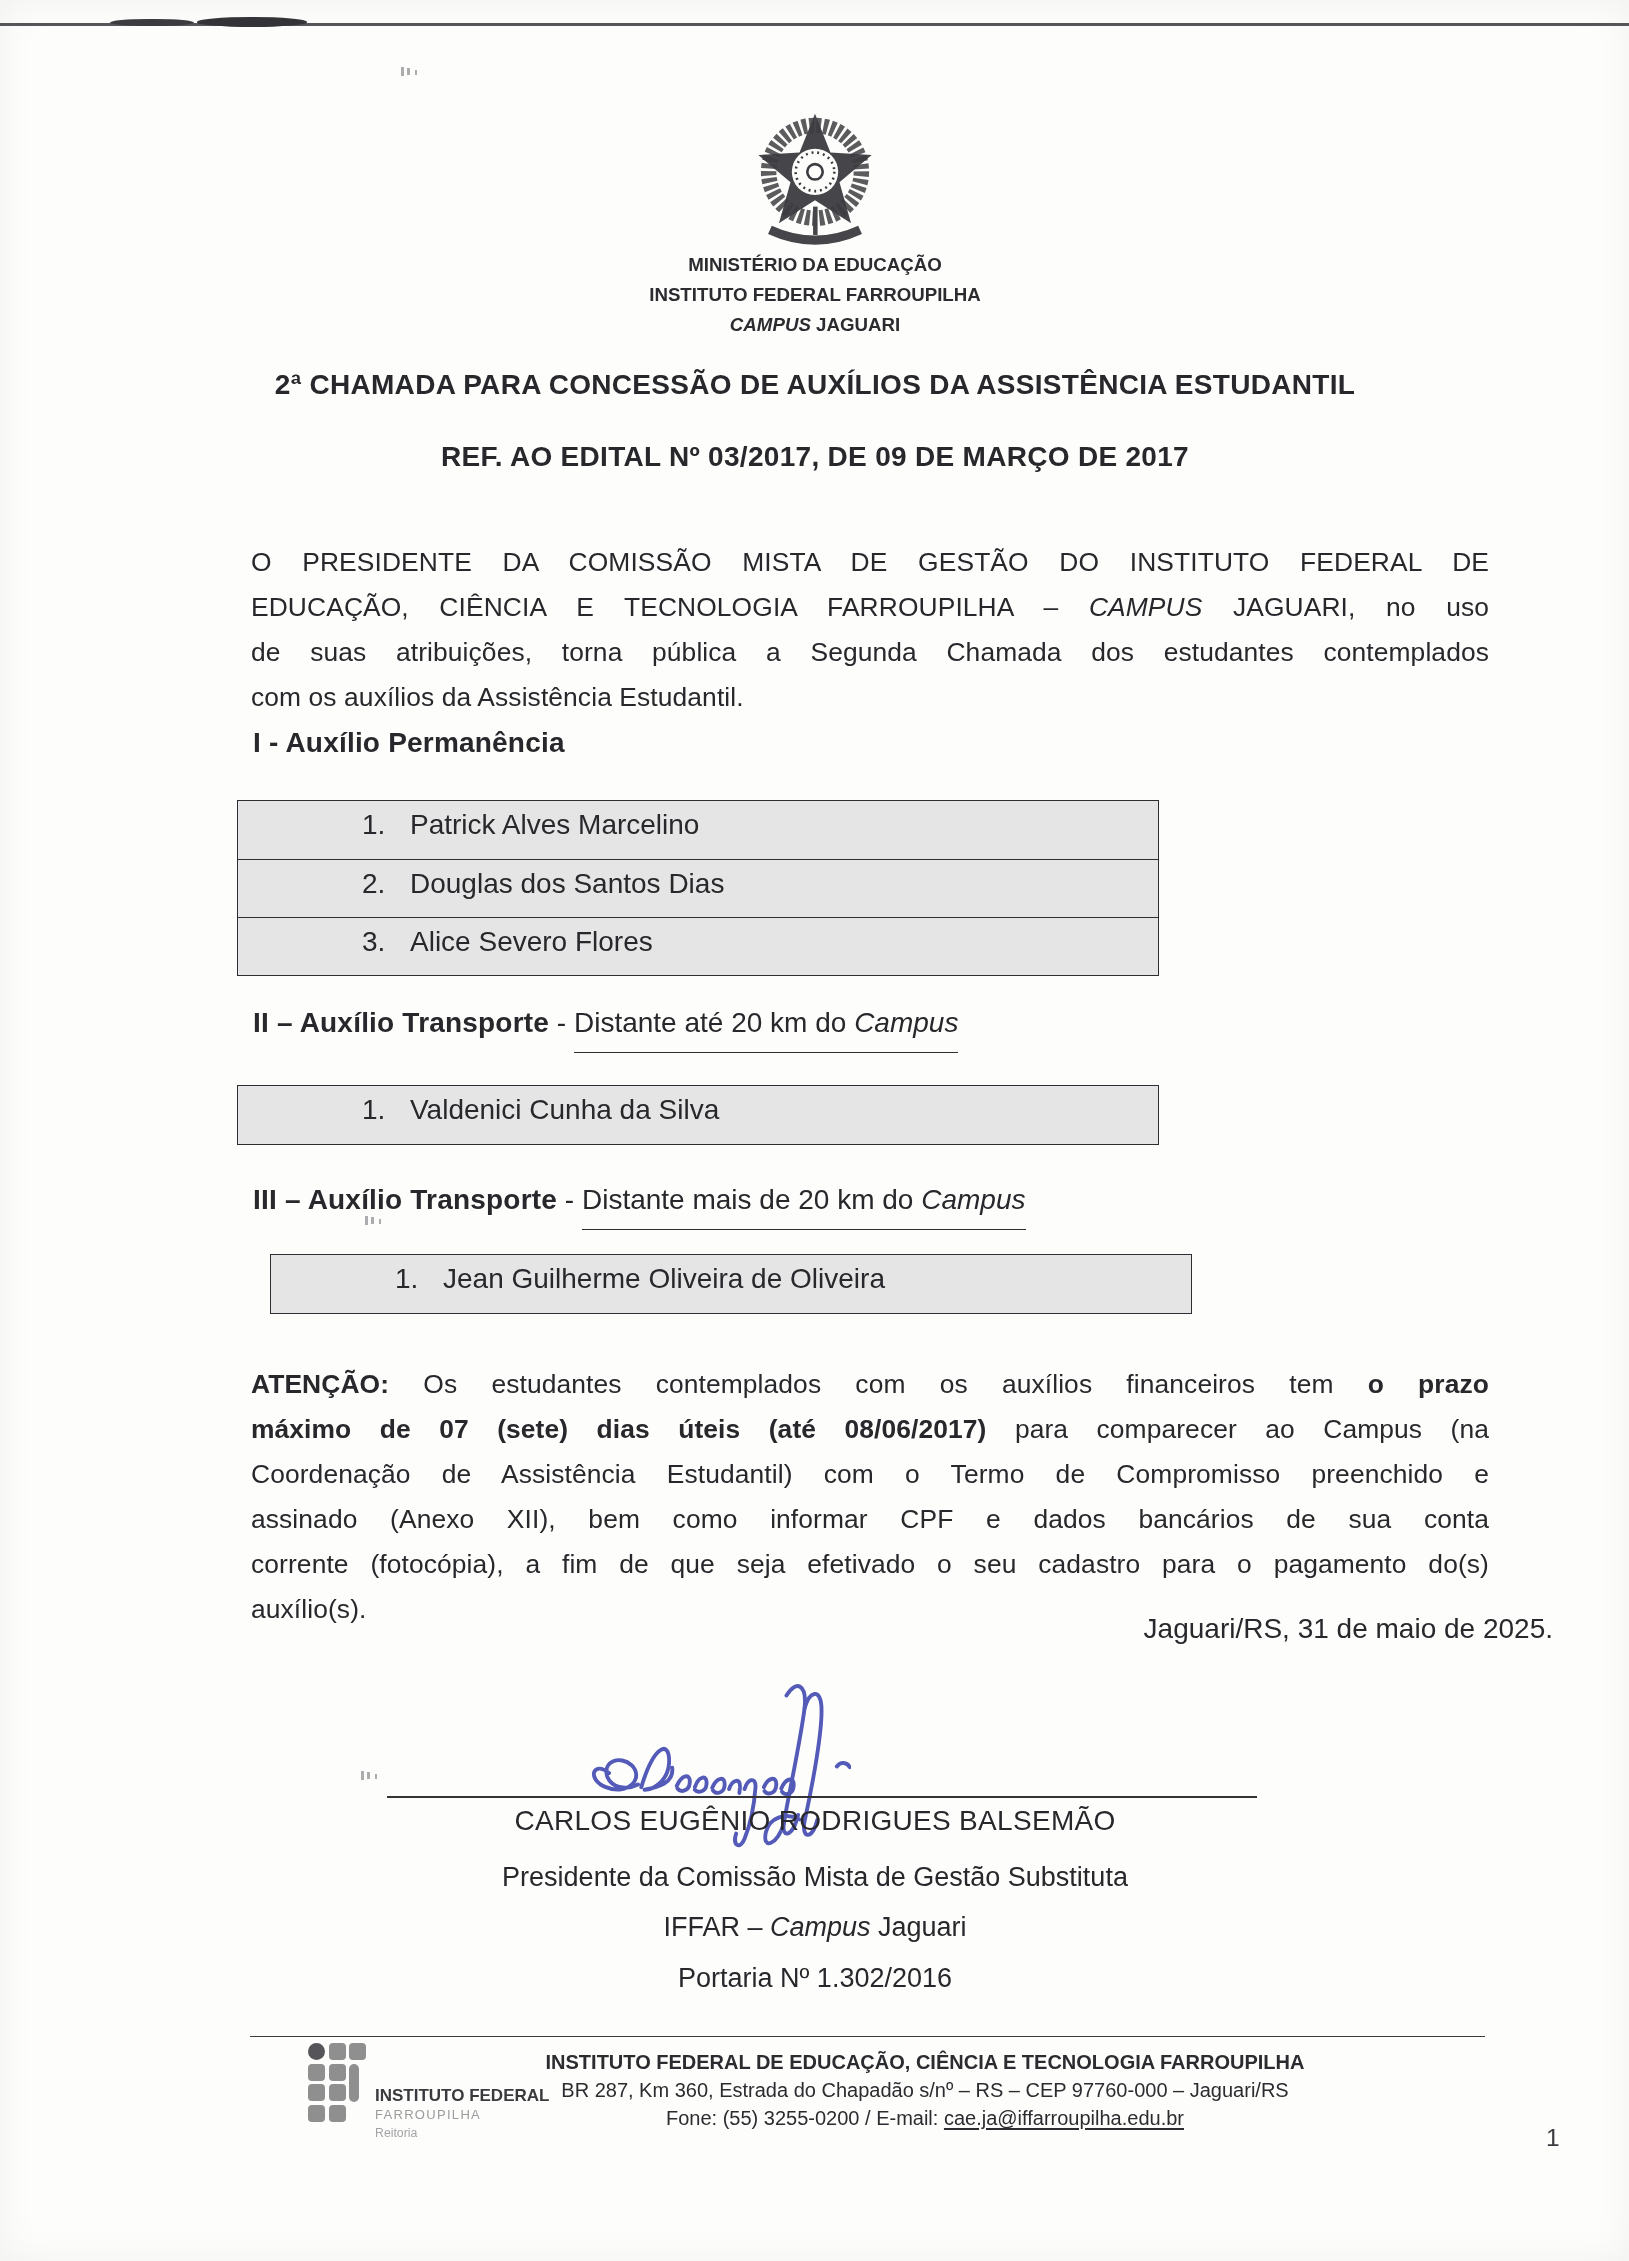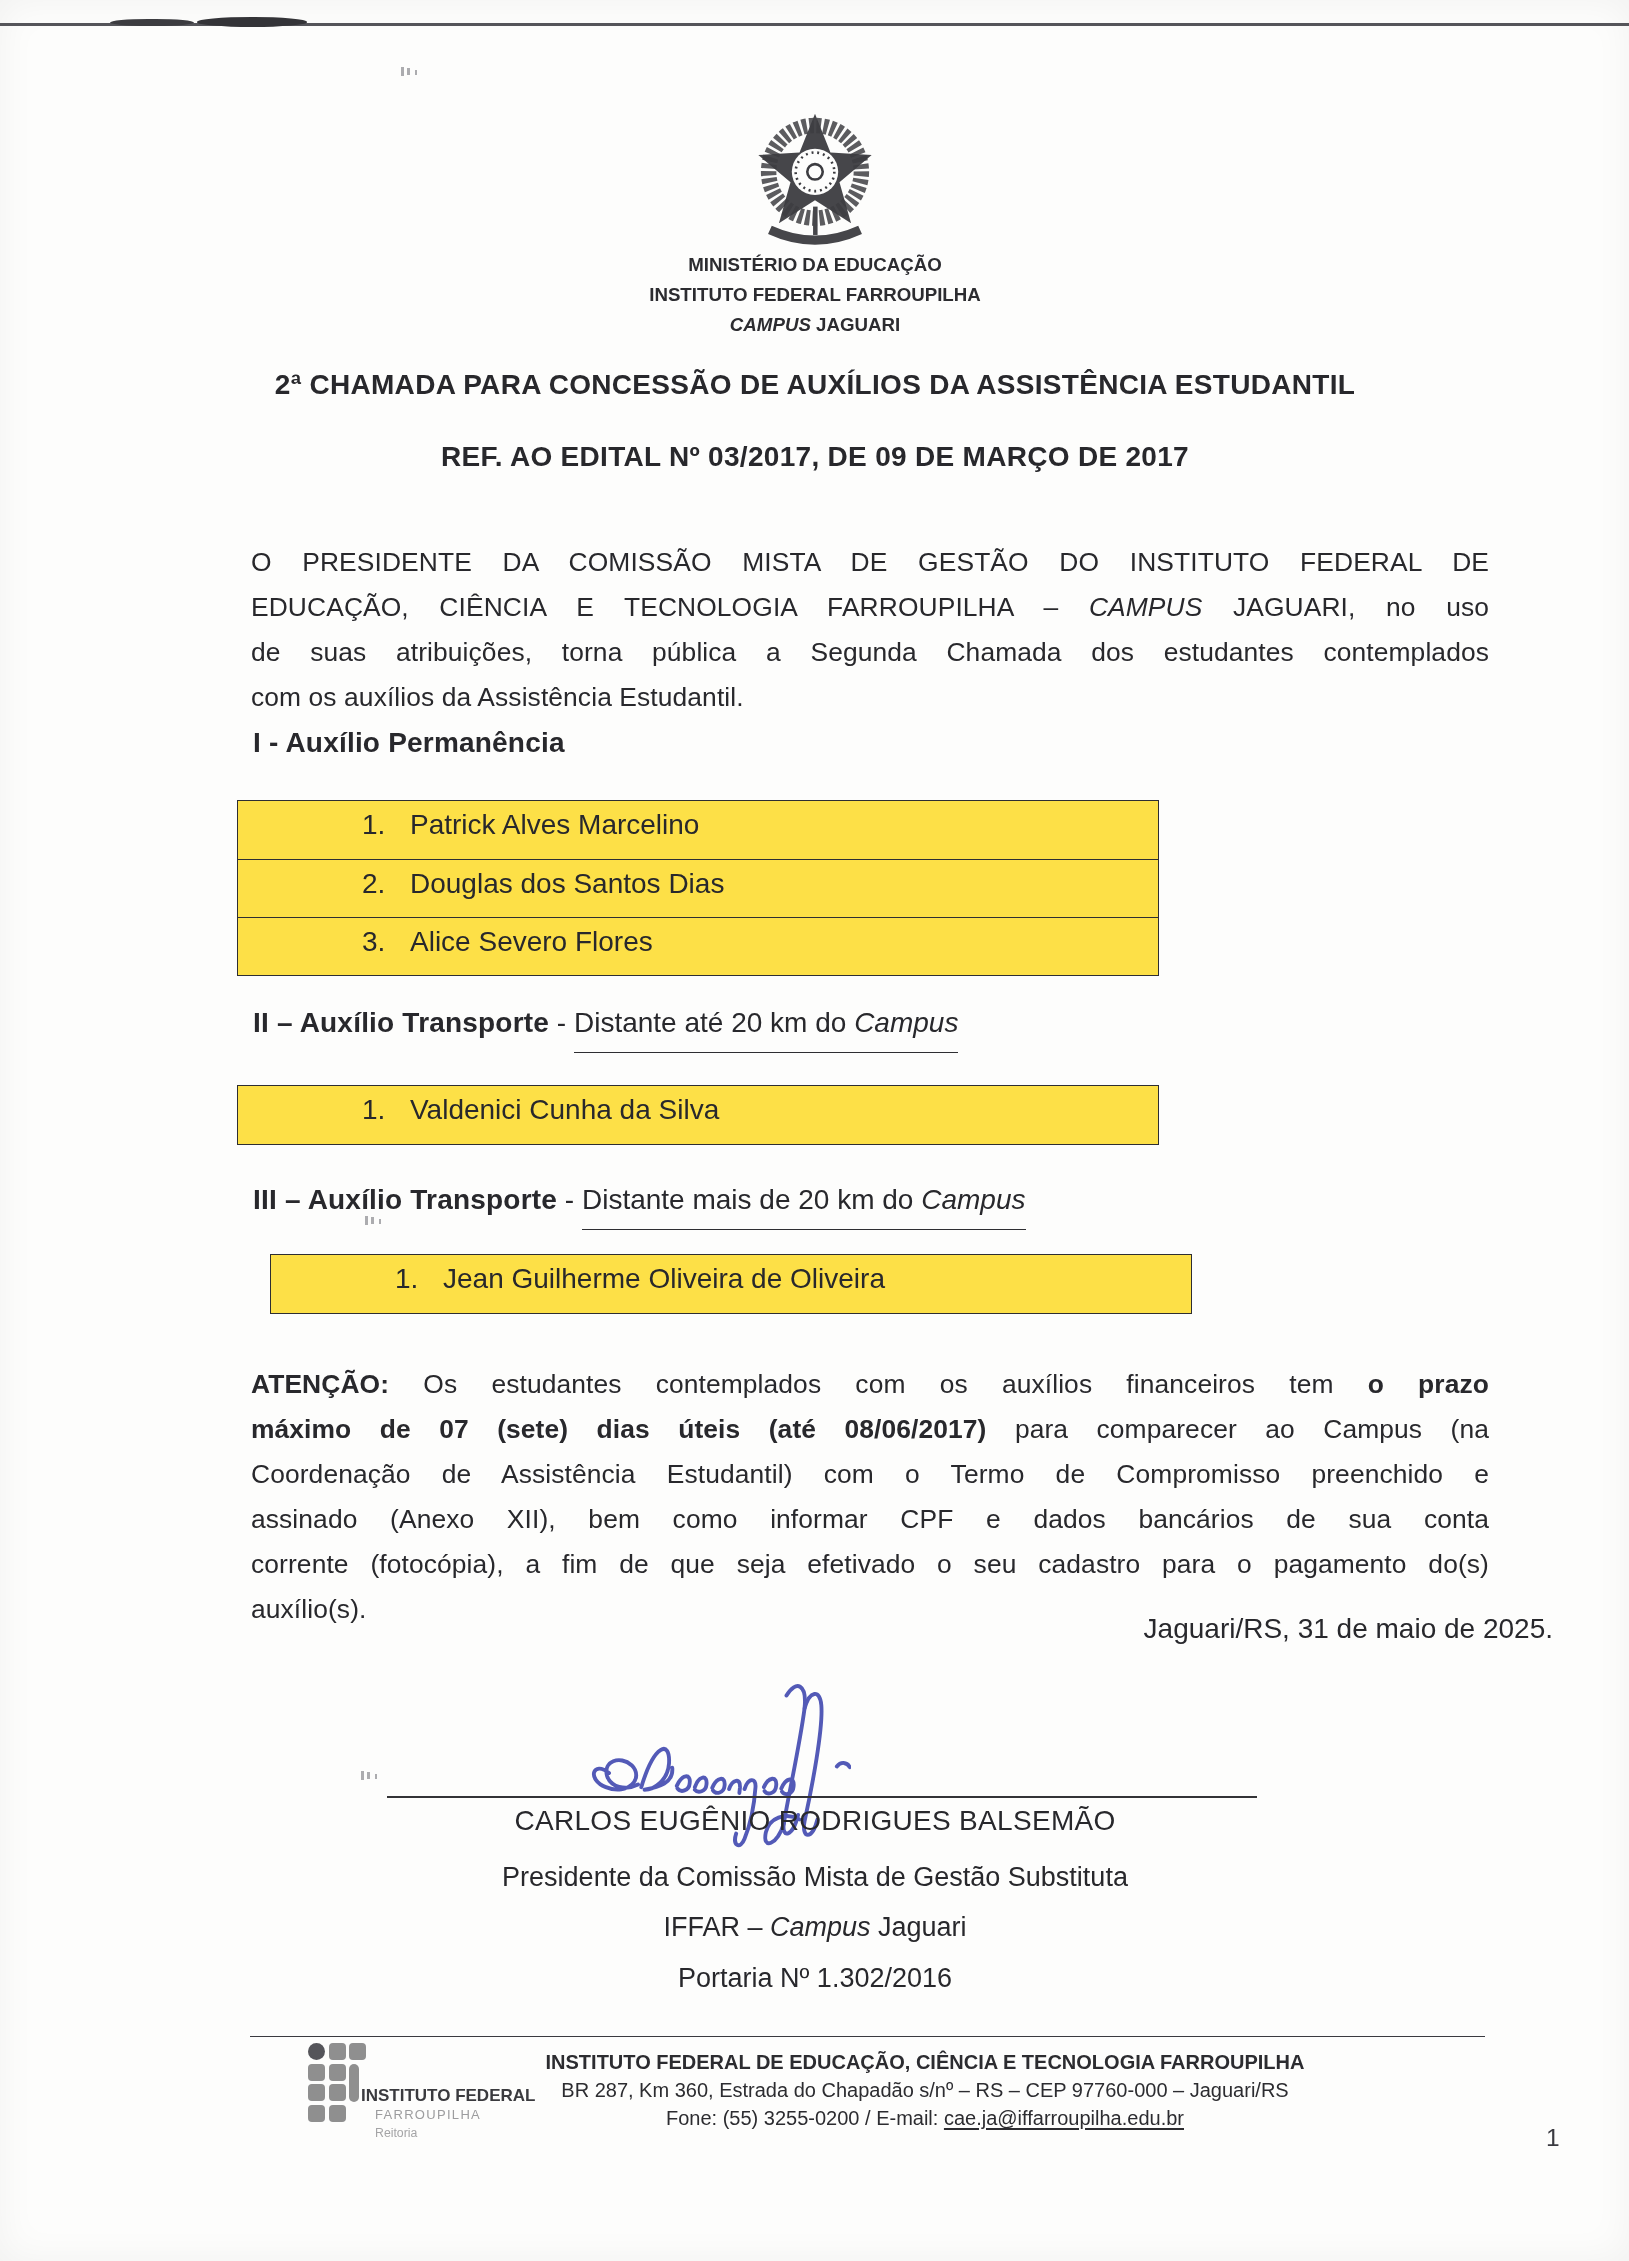--- a/index.html
+++ b/index.html
@@ -25,34 +25,34 @@
   .hdrblock{font-weight:bold;font-size:18.7px;line-height:30px;color:#2c2c30;}
   .ttl{font-weight:bold;font-size:28px;letter-spacing:0.3px;}
   .para{left:251px;width:1238px;font-size:26.4px;line-height:45px;letter-spacing:0.1px;}
   .jline{text-align:justify;text-align-last:justify;}
   .lline{text-align:left;}
   .h{left:253px;width:1238px;font-size:28px;}
   .h b{letter-spacing:0.2px;}
   .ul{border-bottom:1.9px solid #2e2e32;padding-bottom:14px;}
   i{font-style:italic;}
   
-  .table{position:absolute;left:237px;width:922px;border:1.9px solid #2e2e32;background:#fde047;box-sizing:border-box;}
+  .table{position:absolute;left:237px;width:922px;border:1.9px solid #2e2e32;background:#e5e5e5;box-sizing:border-box;}
   .trow{height:58px;box-sizing:border-box;padding:7.7px 0 0 124px;font-size:28px;}
   .trow + .trow{border-top:1.9px solid #2e2e32;}
   .num{display:inline-block;width:48px;}
   
   .sigline{position:absolute;left:387px;top:1796px;width:870px;border-top:2.6px solid #333336;}
   .signame{font-weight:normal;font-size:28px;letter-spacing:0.3px;}
   .sigrole{font-size:27px;}
   
   .footrule{position:absolute;left:250px;top:2036px;width:1235px;border-top:1.9px solid #3a3a40;}
   .logo-tile{position:absolute;background:#8f8f8f;border-radius:3.9px;width:17.4px;height:17.4px;}
   .logo-circle{border-radius:50%;background:#55555a;}
   .logo-bar{width:10.3px;height:38px;border-radius:5.2px;}
-  .logo-title{position:absolute;left:53px;top:43px;font-weight:bold;font-size:17px;color:#3a3a3e;white-space:nowrap;}
+  .logo-title{position:absolute;left:67px;top:43px;font-weight:bold;font-size:17px;color:#3a3a3e;white-space:nowrap;}
   .logo-sub1{position:absolute;left:67px;top:64px;font-size:13px;color:#9c9c9e;letter-spacing:1.3px;white-space:nowrap;}
   .logo-sub2{position:absolute;left:67px;top:83px;font-size:12.3px;color:#a4a4a6;white-space:nowrap;}
   .footer-text{position:absolute;left:451px;top:2048px;width:948px;text-align:center;font-size:20px;line-height:28px;color:#2c2c30;}
   .footer-text .b1{font-weight:bold;}
   .em{text-decoration:underline;text-underline-offset:3.2px;cursor:pointer;}
   .pagenum{position:absolute;left:1546px;top:2124px;font-size:24.5px;color:#3a3a40;}
 </style>
 </head>
 <body>
 

